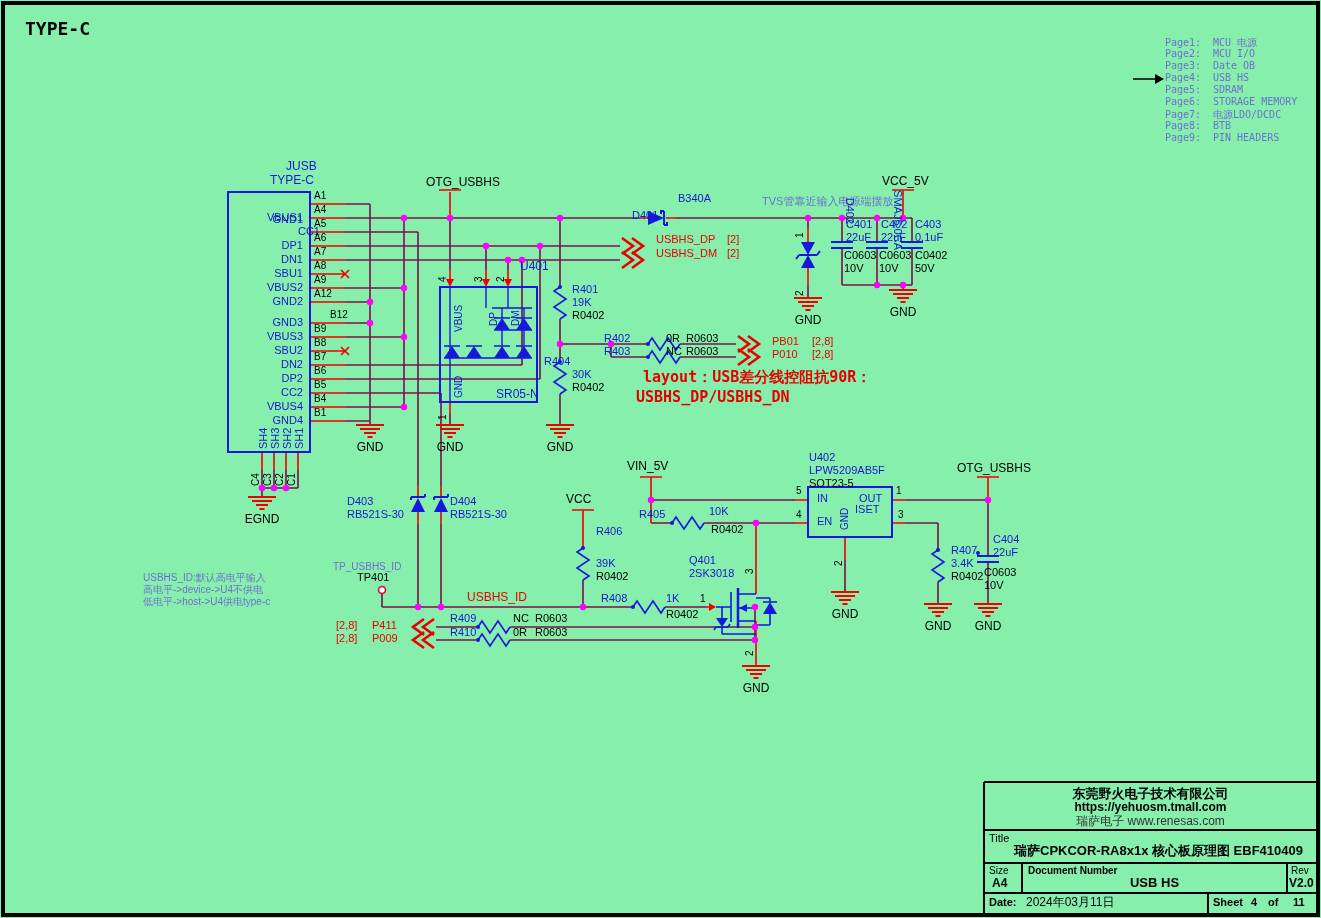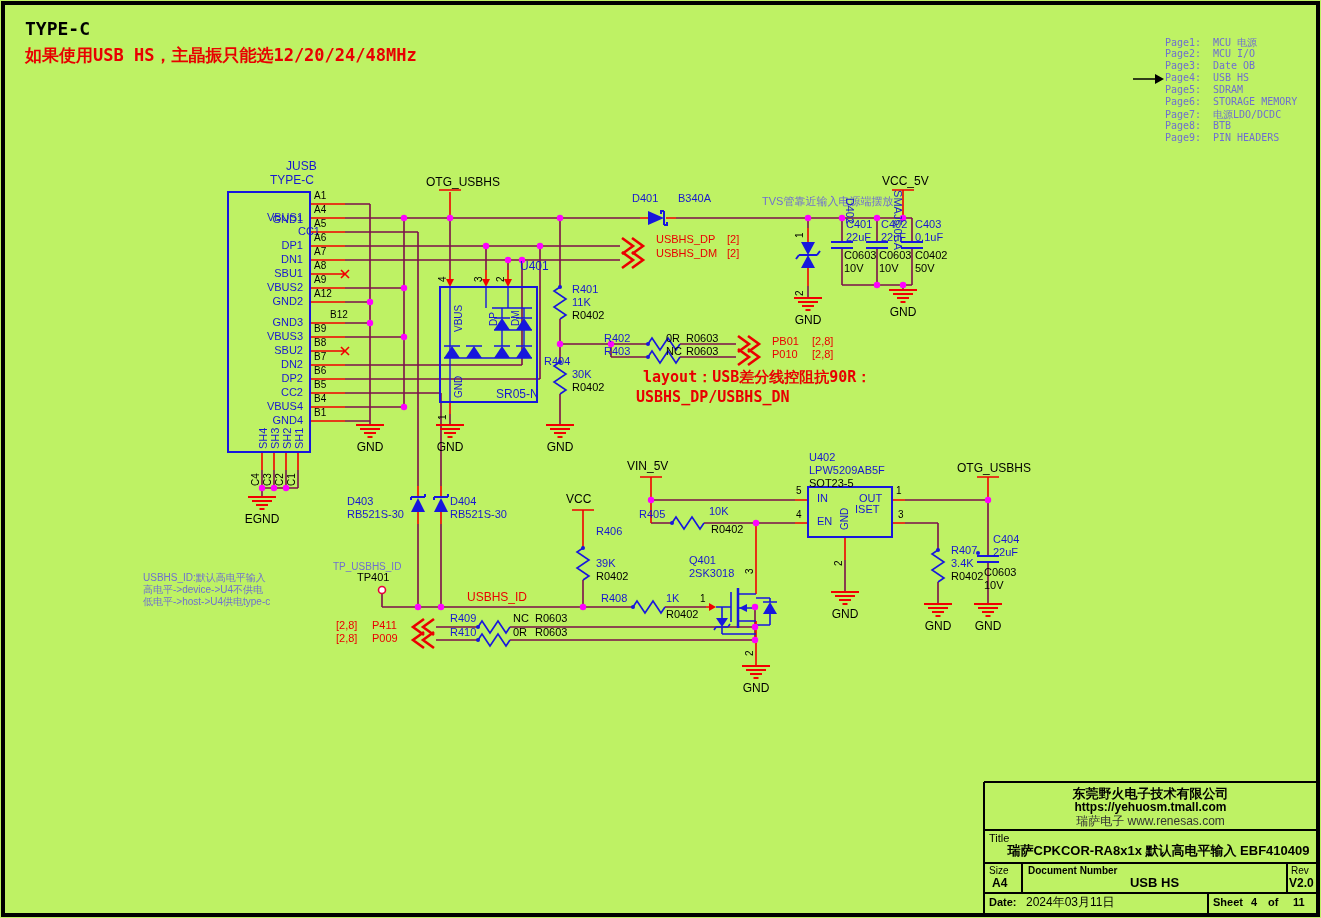--- a/index.html
+++ b/index.html
@@ -1,16 +1,16 @@
 <!DOCTYPE html>
 <html><head>
 <meta charset="utf-8">
 <style>
   html,body{margin:0;padding:0;background:#e8e8e8}
-  .page{position:relative;width:1321px;height:918px;background:#bef264;overflow:hidden;
+  .page{position:relative;width:1321px;height:918px;background:#86efac;overflow:hidden;
         font-family:"Liberation Sans",sans-serif}
   svg.canvas{position:absolute;left:0;top:0}
   .lbl{position:absolute;font:11px "Liberation Sans",sans-serif;color:#000;
        white-space:nowrap;line-height:1.05}
   .b{color:#1717d0}.r{color:#ea0000}.p{color:#6f6fd0}.g{color:#333}
   .s10{font-size:10px}.s12{font-size:12px}.s13{font-size:13px}
   .bold{font-weight:bold}
   .ctr{text-align:center}.rt{text-align:right}
   .vup{transform:rotate(-90deg);transform-origin:0 0}
   .vdn{transform:rotate(90deg);transform-origin:100% 0}
@@ -223,21 +223,20 @@
         <circle cx="978" cy="553" r="2"></circle>
   </g>
 
   <path stroke="#000" stroke-width="2" fill="none" d="
     M984 782H1317 M984 782V913
     M984 830H1317 M984 863H1317 M984 893H1317
     M1022 863V893 M1287 863V893 M1208 893V913"></path>
 </svg>
 
 <div class="hdr" style="left:25px;top:18px;font-size:18px;color:#000">TYPE-C</div>
-<div class="hdr" style="left:25px;top:44px;font-size:17px;color:#e80000">如果使用USB HS，主晶振只能选12/20/24/48MHz</div>
 
 <div class="plrow" style="top:36px"><span class="pnum">Page1:</span><span>MCU 电源</span></div>
 <div class="plrow" style="top:48px"><span class="pnum">Page2:</span><span>MCU I/O</span></div>
 <div class="plrow" style="top:60px"><span class="pnum">Page3:</span><span>Date OB</span></div>
 <div class="plrow" style="top:72px"><span class="pnum">Page4:</span><span>USB HS</span></div>
 <div class="plrow" style="top:84px"><span class="pnum">Page5:</span><span>SDRAM</span></div>
 <div class="plrow" style="top:96px"><span class="pnum">Page6:</span><span>STORAGE MEMORY</span></div>
 <div class="plrow" style="top:108px"><span class="pnum">Page7:</span><span>电源LDO/DCDC</span></div>
 <div class="plrow" style="top:120px"><span class="pnum">Page8:</span><span>BTB</span></div>
 <div class="plrow" style="top:132px"><span class="pnum">Page9:</span><span>PIN HEADERS</span></div>
@@ -320,21 +319,21 @@
 <div class="lbl r s12" style="left:467px;top:591px">USBHS_ID</div>
 <div class="lbl p s10" style="left:333px;top:562px">TP_USBHS_ID</div>
 
 <div class="lbl p" style="left:762px;top:196px">TVS管靠近输入电源端摆放</div>
 <div class="hdr" style="left:643px;top:368px;font-size:15px;color:#e80000">layout：USB差分线控阻抗90R：</div>
 <div class="hdr" style="left:636px;top:388px;font-size:15px;color:#e80000">USBHS_DP/USBHS_DN</div>
 <div class="lbl p s10" style="left:143px;top:573px">USBHS_ID:默认高电平输入</div>
 <div class="lbl p s10" style="left:143px;top:585px">高电平-&gt;device-&gt;U4不供电</div>
 <div class="lbl p s10" style="left:143px;top:597px">低电平-&gt;host-&gt;U4供电type-c</div>
 
-<div class="lbl b" style="left:632px;top:193px">D401</div>
+<div class="lbl b" style="left:632px;top:210px">D401</div>
 <div class="lbl b" style="left:678px;top:193px">B340A</div>
 
 <div class="lbl b vdn" style="left:829px;top:224px">D402</div>
 <div class="lbl b vdn" style="left:843px;top:250px">SMAJ5.0CA</div>
 <div class="lbl s10 vup" style="left:795px;top:238px">1</div>
 <div class="lbl s10 vup" style="left:795px;top:296px">2</div>
 
 <div class="lbl b" style="left:347px;top:496px">D403</div>
 <div class="lbl b" style="left:347px;top:509px">RB521S-30</div>
 <div class="lbl b" style="left:450px;top:496px">D404</div>
@@ -345,21 +344,21 @@
 <div class="lbl b s10 vup" style="left:454px;top:332px">VBUS</div>
 <div class="lbl b s10 vup" style="left:489px;top:326px">DP</div>
 <div class="lbl b s10 vup" style="left:511px;top:326px">DM</div>
 <div class="lbl b s10 vup" style="left:454px;top:398px">GND</div>
 <div class="lbl s10 vup" style="left:438px;top:282px">4</div>
 <div class="lbl s10 vup" style="left:474px;top:282px">3</div>
 <div class="lbl s10 vup" style="left:496px;top:282px">2</div>
 <div class="lbl s10 vup" style="left:438px;top:420px">1</div>
 
 <div class="lbl b" style="left:572px;top:284px">R401</div>
-<div class="lbl b" style="left:572px;top:297px">11K</div>
+<div class="lbl b" style="left:572px;top:297px">19K</div>
 <div class="lbl" style="left:572px;top:310px">R0402</div>
 <div class="lbl b" style="left:544px;top:356px">R404</div>
 <div class="lbl b" style="left:572px;top:369px">30K</div>
 <div class="lbl" style="left:572px;top:382px">R0402</div>
 
 <div class="lbl b" style="left:604px;top:333px">R402</div>
 <div class="lbl" style="left:666px;top:333px">0R</div>
 <div class="lbl" style="left:686px;top:333px">R0603</div>
 <div class="lbl b" style="left:604px;top:346px">R403</div>
 <div class="lbl" style="left:666px;top:346px">NC</div>
@@ -425,21 +424,21 @@
 
 <div class="lbl b" style="left:993px;top:534px">C404</div>
 <div class="lbl b" style="left:993px;top:547px">22uF</div>
 <div class="lbl" style="left:984px;top:567px">C0603</div>
 <div class="lbl" style="left:984px;top:580px">10V</div>
 
 <div class="lbl s13 bold ctr" style="left:984px;top:787px;width:333px">东莞野火电子技术有限公司</div>
 <div class="lbl s12 bold ctr" style="left:984px;top:801px;width:333px">https://yehuosm.tmall.com</div>
 <div class="lbl s12 g ctr" style="left:984px;top:815px;width:333px">瑞萨电子 www.renesas.com</div>
 <div class="lbl" style="left:989px;top:833px">Title</div>
-<div class="lbl s13 bold ctr" style="left:1000px;top:844px;width:317px">瑞萨CPKCOR-RA8x1x 默认高电平输入  EBF410409</div>
+<div class="lbl s13 bold ctr" style="left:1000px;top:844px;width:317px">瑞萨CPKCOR-RA8x1x 核心板原理图  EBF410409</div>
 <div class="lbl s10" style="left:989px;top:866px">Size</div>
 <div class="lbl s12 bold" style="left:992px;top:877px">A4</div>
 <div class="lbl s10 bold" style="left:1028px;top:866px">Document Number</div>
 <div class="lbl s13 bold ctr" style="left:1022px;top:876px;width:265px">USB HS</div>
 <div class="lbl s10" style="left:1291px;top:866px">Rev</div>
 <div class="lbl s12 bold" style="left:1289px;top:877px">V2.0</div>
 <div class="lbl bold" style="left:989px;top:897px">Date:</div>
 <div class="lbl s12" style="left:1026px;top:896px">2024年03月11日</div>
 <div class="lbl bold" style="left:1213px;top:897px">Sheet</div>
 <div class="lbl bold" style="left:1251px;top:897px">4</div>

